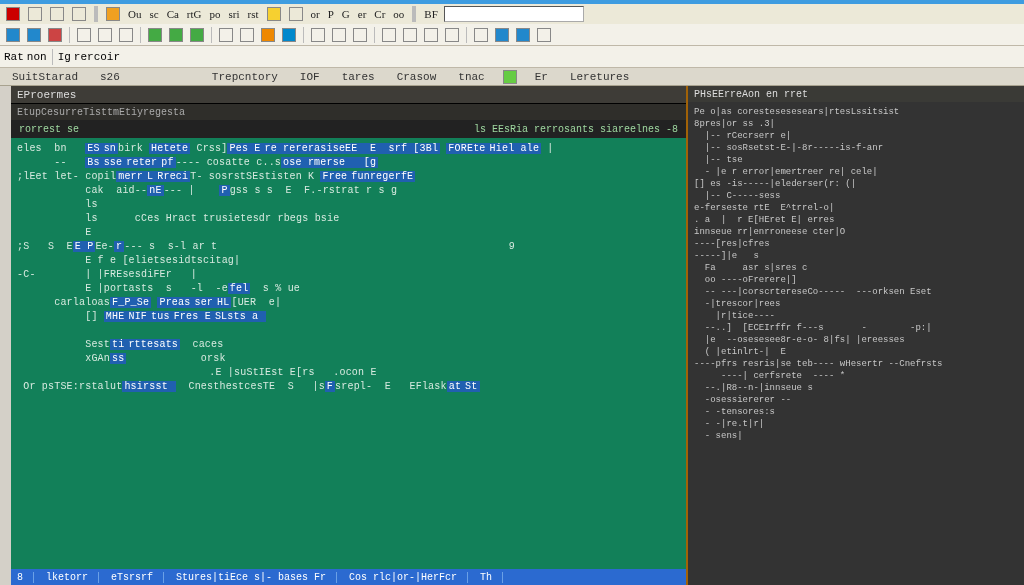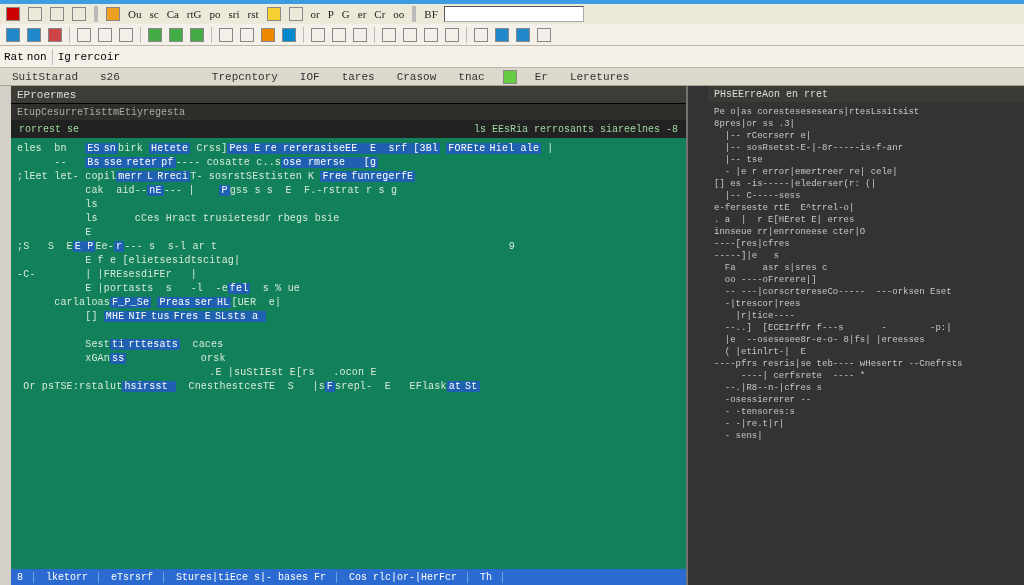--- a/index.html
+++ b/index.html
@@ -53,21 +53,21 @@
   font-family: "Courier New", monospace;
   letter-spacing: 0.2px;
 }
 .editor .sel { background: #2060b0; color: #fff; padding: 0 2px; }
 .ed-line { white-space: pre; }
 .status-bar {
   height: 16px; background: #2b6ad0; color: #fff; font-size: 10px;
   display: flex; align-items: center; gap: 12px; padding: 0 6px;
 }
 .status-bar .cell { border-right: 1px solid #6aa0e6; padding-right: 10px; }
-.right-col { flex: 1; background: #333; color: #bbb; border-left: 2px solid #737373; padding-left: 20px; }
+.right-col { flex: 1; background: #333; color: #bbb; border-left: 2px solid #a16207; }
 .right-title {
   height: 16px; background: #3a3a36; color: #ddd; font-size: 10px;
   display: flex; align-items: center; padding: 0 6px;
 }
 .right-body {
   font-size: 9px; line-height: 12px; padding: 4px 6px;
   color: #c8c8c8; font-family: "Courier New", monospace;
   height: calc(100% - 16px); overflow: hidden;
 }
 .right-body p { white-space: pre; }
@@ -290,20 +290,20 @@
         <p>  Fa     asr s|sres c</p>
         <p>  oo ----oFrerere|]</p>
         <p>  -- ---|corscrtereseCo-----  ---orksen Eset</p>
         <p>  -|trescor|rees</p>
         <p>    |r|tice----</p>
         <p>  --..]  [ECEIrffr f---s       -        -p:|</p>
         <p>  |e  --osesesee8r-e-o- 8|fs| |ereesses</p>
         <p>  ( |etinlrt-|  E</p>
         <p>----pfrs resris|se teb---- wHesertr --Cnefrsts</p>
         <p>     ----| cerfsrete  ---- * </p>
-        <p>  --.|R8--n-|cfres s</p>
+        <p>  --.|R8--n-|innseue s</p>
         <p>  -osessiererer --</p>
         <p>  - -tensores:s</p>
         <p>  - -|re.t|r|</p>
         <p>  - sens|</p>
       </div>
   </div>
 </div>
 
 </body></html>

